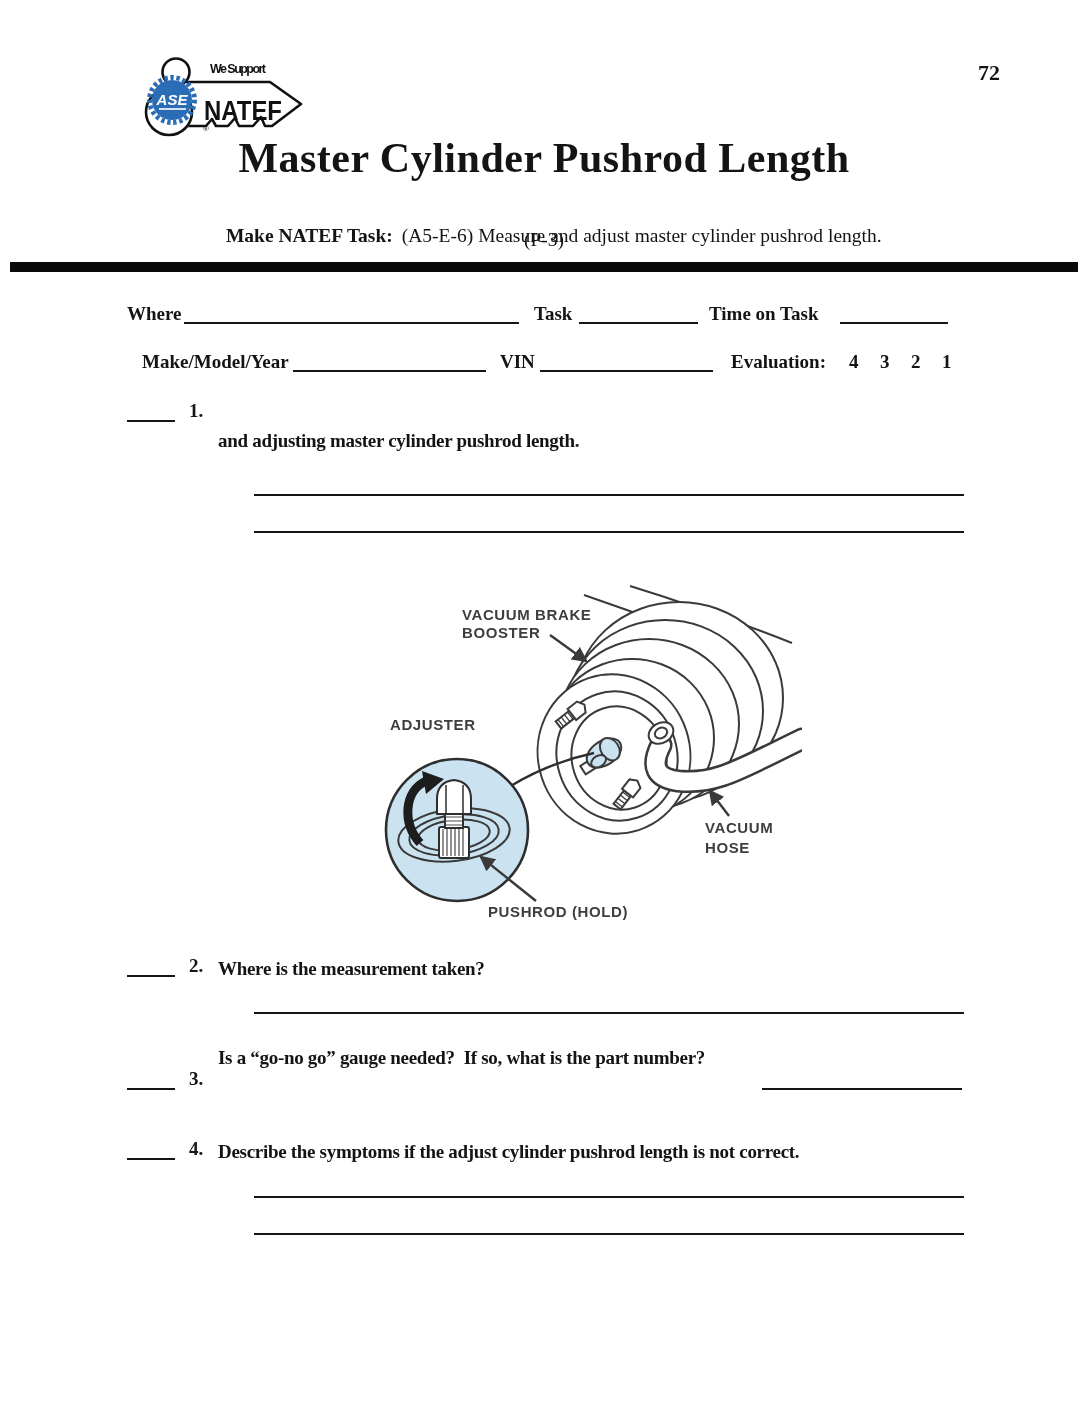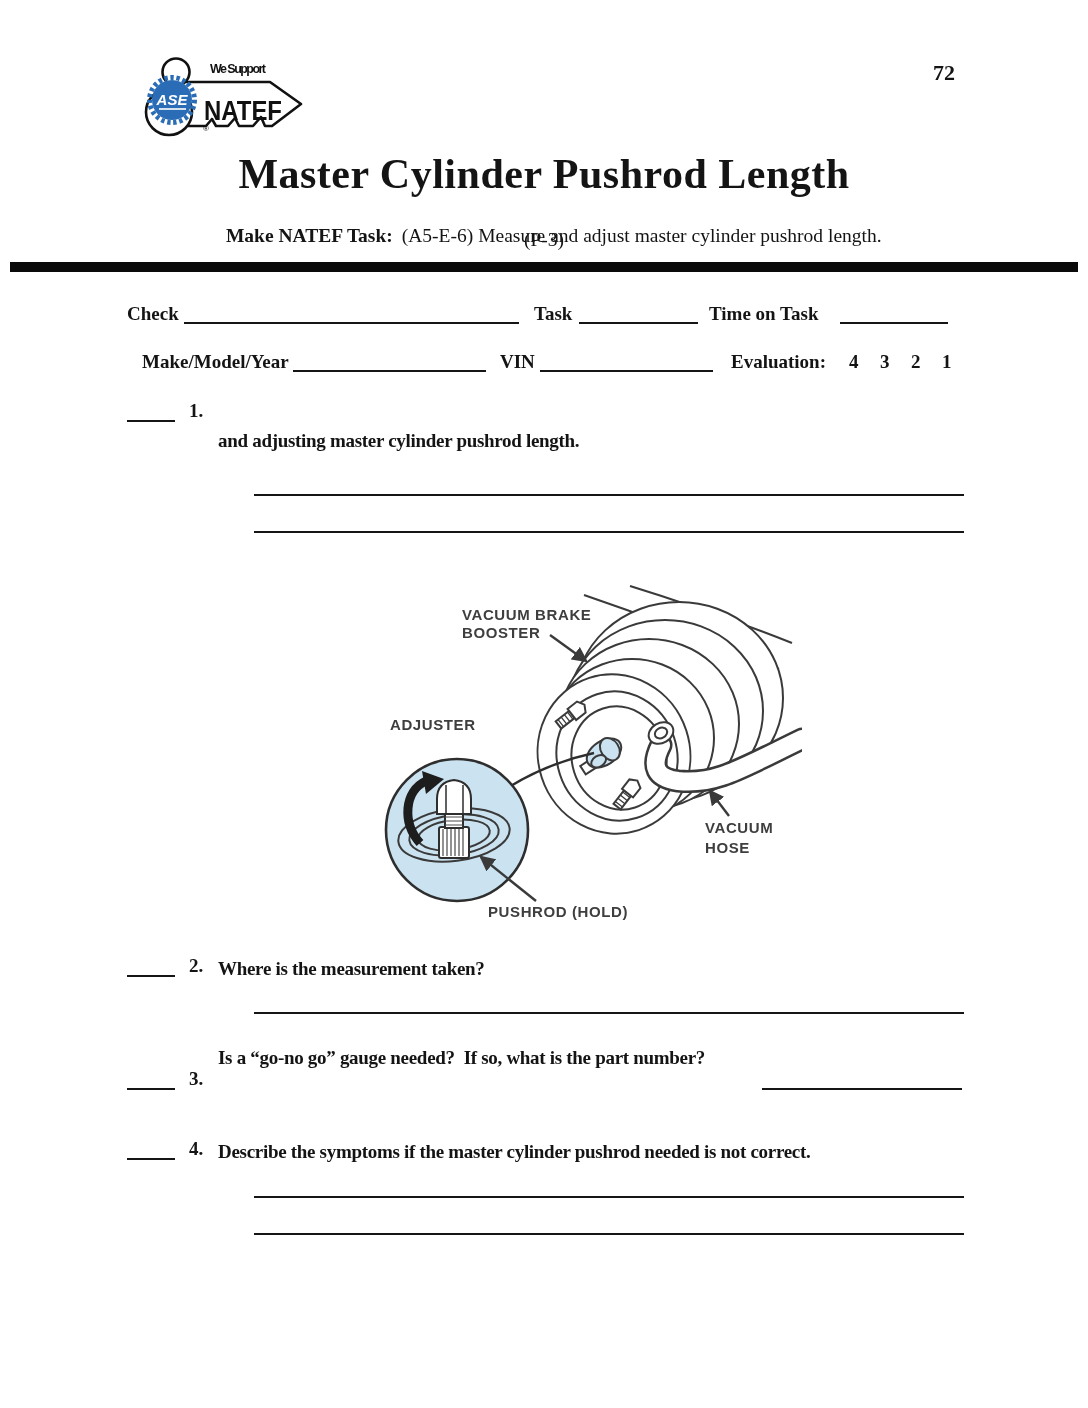--- a/index.html
+++ b/index.html
@@ -4,38 +4,38 @@
 <style>
   html,body{margin:0;padding:0;background:#e8e8e8;}
   .page{
     position:relative;width:1088px;height:1408px;background:#ffffff;
     font-family:"Liberation Serif","DejaVu Serif",serif;color:#141414;
     overflow:hidden;margin:0 auto;
   }
   .abs{position:absolute;}
   .hline{position:absolute;height:2px;background:#151515;}
   .page-num{font-size:22px;font-weight:bold;}
-  .title{left:0;right:0;top:150px;text-align:center;font-size:42px;font-weight:bold;letter-spacing:.5px;white-space:pre;}
+  .title{left:0;right:0;top:134px;text-align:center;font-size:42px;font-weight:bold;letter-spacing:.5px;white-space:pre;}
   .subtitle{left:0;right:0;top:203px;text-align:center;font-size:19.5px;white-space:pre;}
   .subtitle .lbl{font-weight:bold;margin-right:9px;}
   .pcode{left:0;right:0;top:229px;text-align:center;font-size:19.5px;}
   .rule{left:10px;top:262px;width:1068px;height:10px;background:#0a0a0a;}
   .flabel{font-size:19px;font-weight:bold;white-space:pre;}
   .evnum{font-size:19px;font-weight:bold;}
   .task-num{font-size:19px;font-weight:bold;white-space:pre;}
   .task-text{font-size:19px;font-weight:bold;letter-spacing:-0.3px;white-space:pre;line-height:27px;}
   svg text{font-family:"Liberation Sans","DejaVu Sans",sans-serif;}
   .dlabel{font-weight:bold;font-size:15px;fill:#3e3e3e;letter-spacing:.6px;}
 </style>
 </head>
 <body>
 
 <div class="page">
 
-  <div class="abs page-num" style="left:933px;top:60px;">72</div>
+  <div class="abs page-num" style="left:978px;top:60px;">72</div>
 
   <svg class="abs" style="left:130px;top:56px;" width="178" height="94" viewBox="0 0 178 94">
 
     <path d="M50,26 L140,26 L171,48 L142,70 L135,70 L131,61 L123,70 L109,70 L105,62 L98,70 L86,70 L82,63 L76,70 L50,70 Z" fill="#fff" stroke="#111" stroke-width="2.6" stroke-linejoin="round"></path>
 
     <circle cx="46" cy="16" r="13.5" fill="#fff" stroke="#111" stroke-width="2.6"></circle>
     <circle cx="39" cy="56" r="23" fill="#fff" stroke="#111" stroke-width="2.6"></circle>
 
     <g>
       <circle cx="42" cy="44" r="22.5" fill="none" stroke="#2a6db6" stroke-width="5" stroke-dasharray="3.4 2.7"></circle>
@@ -49,21 +49,21 @@
   </svg>
 
   <div class="abs title">Master Cylinder Pushrod Length</div>
   <div class="abs subtitle">
     <span class="lbl">Make NATEF Task:</span><span>(A5-E-6) Measure and adjust master cylinder pushrod length.</span>
   </div>
   <div class="abs pcode">(P-3)</div>
 
   <div class="abs rule"></div>
 
-  <span class="abs flabel" style="left:127px;top:303px;">Check</span>
+  <span class="abs flabel" style="left:127px;top:303px;">Where</span>
   <div class="hline" style="left:184px;top:322px;width:335px;"></div>
   <span class="abs flabel" style="left:534px;top:303px;">Task</span>
   <div class="hline" style="left:579px;top:322px;width:119px;"></div>
   <span class="abs flabel" style="left:709px;top:303px;">Time on Task</span>
   <div class="hline" style="left:840px;top:322px;width:108px;"></div>
 
   <span class="abs flabel" style="left:142px;top:351px;">Make/Model/Year</span>
   <div class="hline" style="left:293px;top:370px;width:193px;"></div>
   <span class="abs flabel" style="left:500px;top:351px;">VIN</span>
   <div class="hline" style="left:540px;top:370px;width:173px;"></div>
@@ -168,17 +168,17 @@
   <div class="abs task-text" style="left:218px;top:955px;text-align:center;">Where is the measurement taken?</div>
   <div class="hline" style="left:254px;top:1012px;width:710px;"></div>
 
   <div class="hline" style="left:127px;top:1088px;width:48px;"></div>
   <span class="abs task-num" style="left:189px;top:1068px;">3.</span>
   <div class="abs task-text" style="left:218px;top:1044px;">Is a “go-no go” gauge needed?  If so, what is the part number?</div>
   <div class="hline" style="left:762px;top:1088px;width:200px;"></div>
 
   <div class="hline" style="left:127px;top:1158px;width:48px;"></div>
   <span class="abs task-num" style="left:189px;top:1138px;">4.</span>
-  <div class="abs task-text" style="left:218px;top:1138px;">Describe the symptoms if the master cylinder pushrod needed is not correct.</div>
+  <div class="abs task-text" style="left:218px;top:1138px;">Describe the symptoms if the adjust cylinder pushrod length is not correct.</div>
   <div class="hline" style="left:254px;top:1196px;width:710px;"></div>
   <div class="hline" style="left:254px;top:1233px;width:710px;"></div>
 
 </div>
 
 </body></html>

